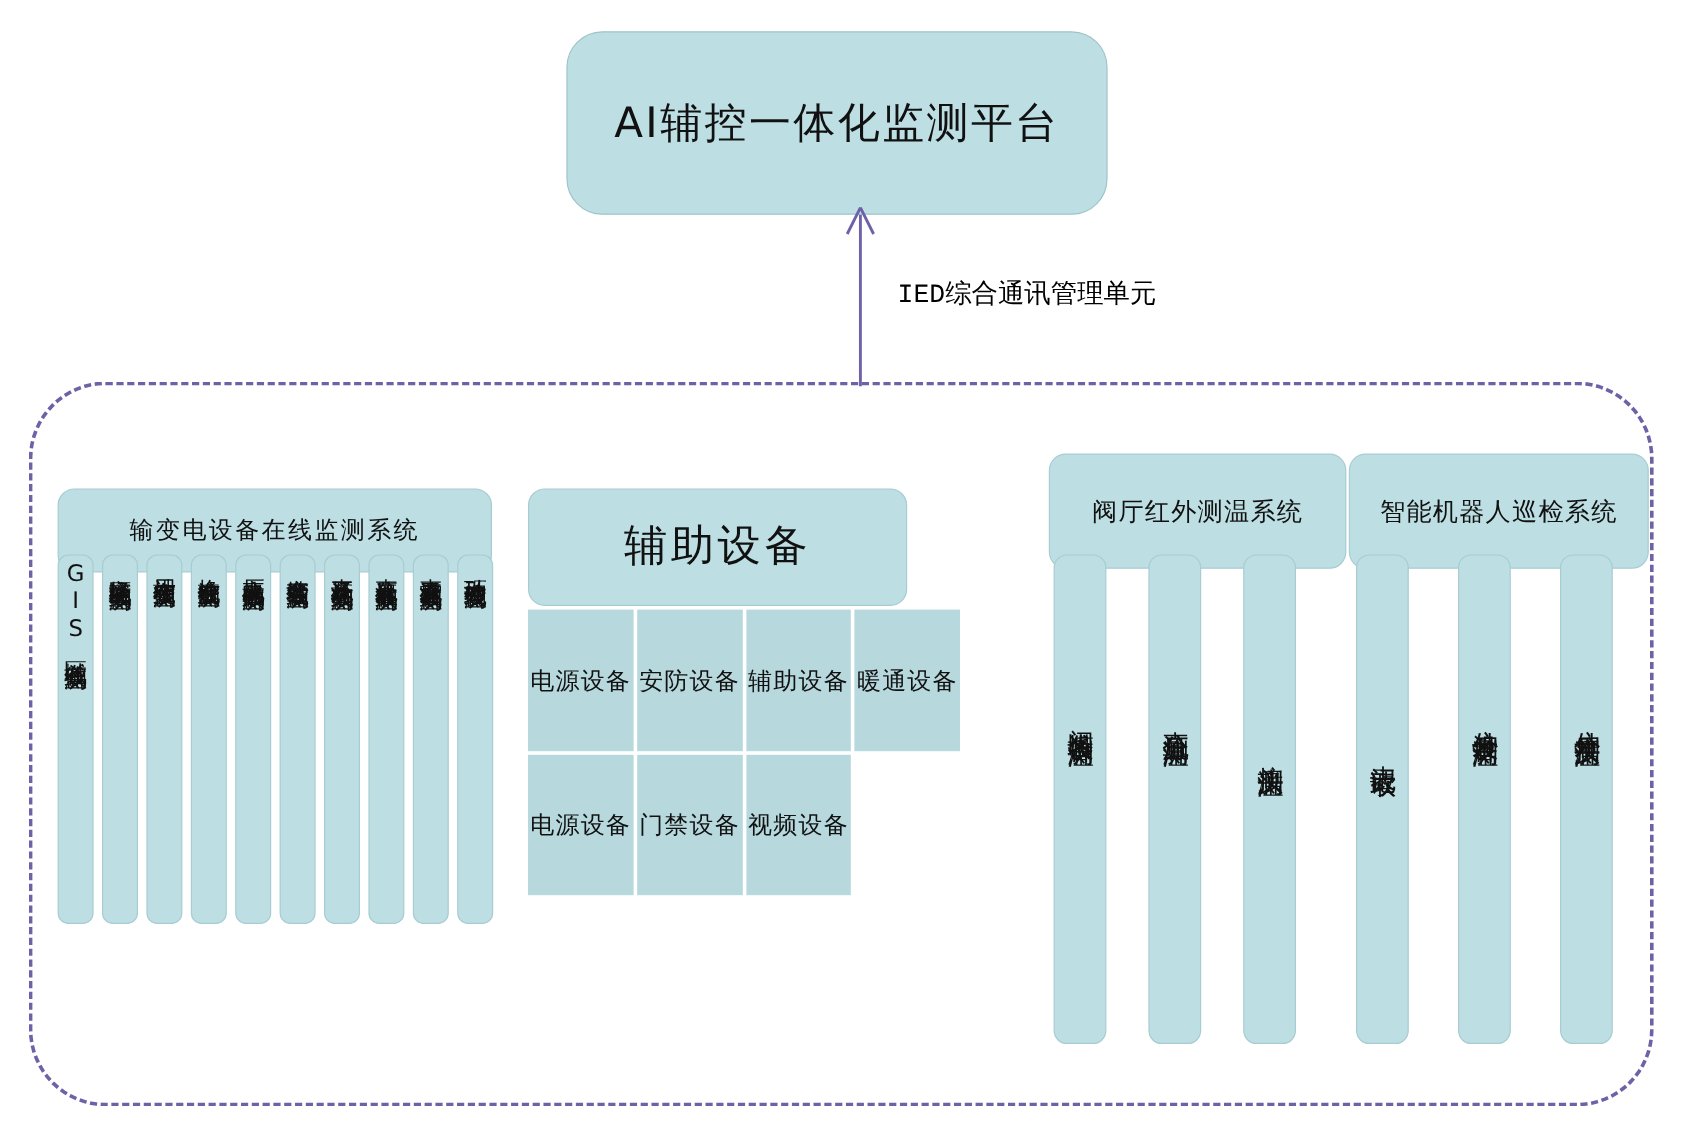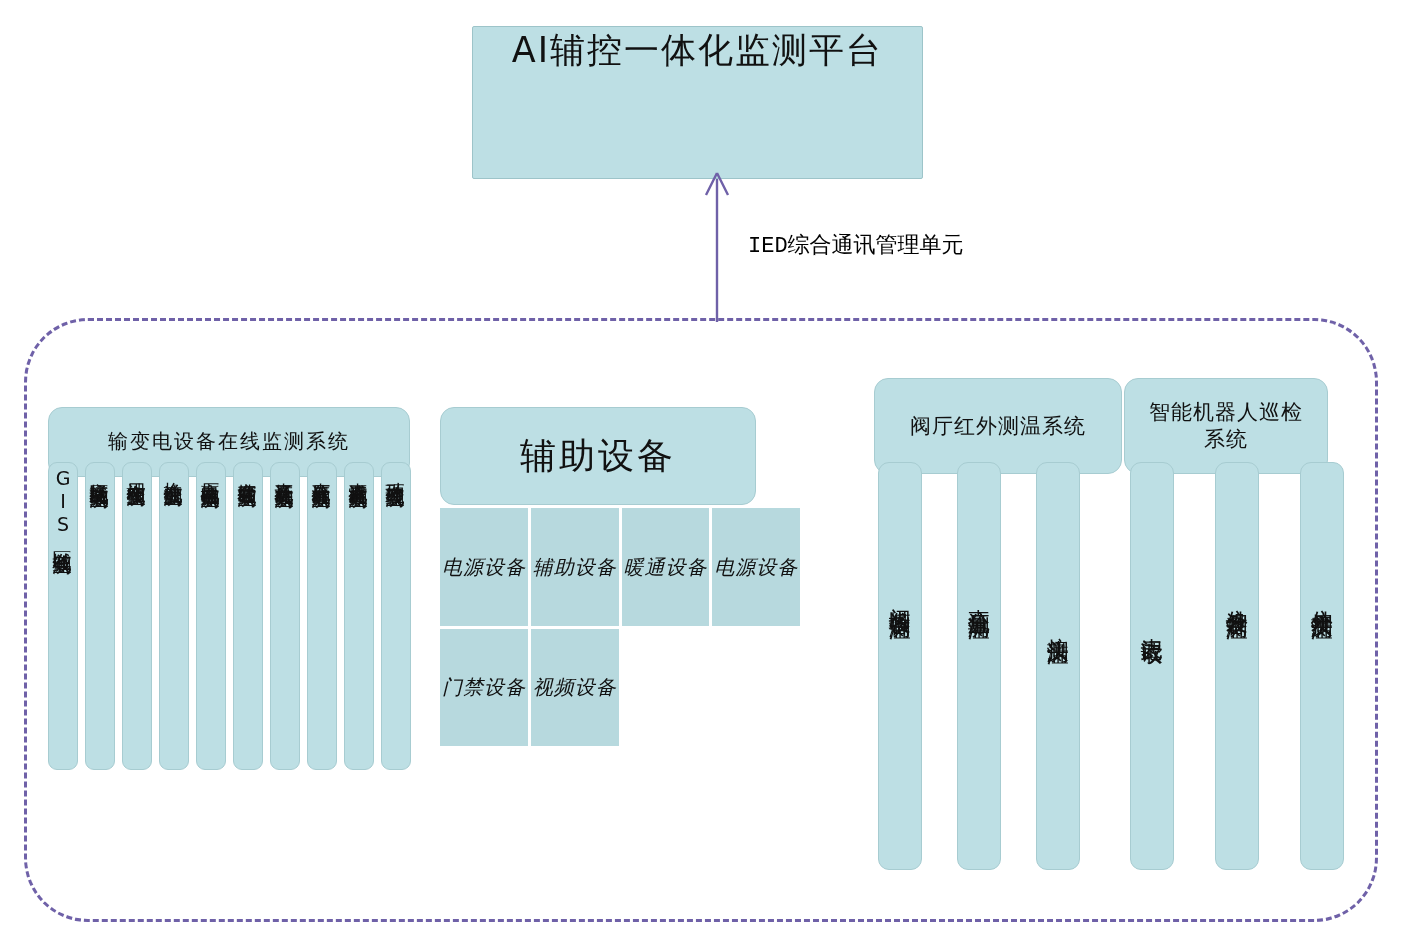--- a/index.html
+++ b/index.html
@@ -11,22 +11,22 @@
     overflow:hidden;
   }
   .canvas{position:absolute;left:0;top:0;width:1402px;height:943px;}
 
   
   .platform{
     position:absolute;
     left:472px;top:26px;width:451px;height:153px;
     background:#bddfe4;
     border:1px solid #9dc4c9;
-    border-radius:2px;
-    display:flex;justify-content:center;
+    border-radius:30px;
+    display:flex;align-items:center;justify-content:center;
     box-sizing:border-box;
   }
   .platform-label{
     font-size:35px;
     color:#111111;
     letter-spacing:2px;
     white-space:nowrap;
   }
 
   
@@ -92,21 +92,21 @@
     gap:3px;
   }
   .aux-cell{
     background:#b7d9de;
     display:flex;align-items:center;justify-content:center;
     font-size:20px;color:#111;
     text-align:center;
     line-height:1.7;
     letter-spacing:1px;
   }
-  .aux-cell span{display:block;font-style:italic;}
+  .aux-cell span{display:block;}
 </style>
 </head>
 <body>
 
 <div class="canvas">
 
   <div class="platform">
     <div class="platform-label">AI辅控一体化监测平台</div>
   </div>
 
@@ -155,20 +155,23 @@
 
   <div class="group-header" style="left:440px;top:407px;width:316px;height:98px;font-size:36px;letter-spacing:3px;">
     <span>辅助设备</span>
   </div>
 
   <div class="aux-grid">
     <div class="aux-cell">
       <span>电源设备</span>
       </div>
     <div class="aux-cell">
+      <span>安防设备</span>
+      </div>
+    <div class="aux-cell">
       <span>辅助设备</span>
       </div>
     <div class="aux-cell">
       <span>暖通设备</span>
       </div>
     <div class="aux-cell">
       <span>电源设备</span>
       </div>
     <div class="aux-cell">
       <span>门禁设备</span>
@@ -185,21 +188,21 @@
   <div class="vbar wide" style="left:878px;top:462px;width:44px;height:408px;">
     <span class="vbar-text" style="padding-top:128px;">阀塔设备测温</span>
   </div>
   <div class="vbar wide" style="left:957px;top:462px;width:44px;height:408px;">
     <span class="vbar-text" style="padding-top:128px;">直流分压测温</span>
   </div>
   <div class="vbar wide" style="left:1036px;top:462px;width:44px;height:408px;">
     <span class="vbar-text" style="padding-top:157px;">接头测温</span>
   </div>
 
-  <div class="group-header" style="left:1124px;top:378px;width:204px;height:96px;font-size:21px;letter-spacing:1px;padding:0 14px;">
+  <div class="group-header" style="left:1124px;top:378px;width:250px;height:96px;font-size:21px;letter-spacing:1px;padding:0 14px;">
     <span>智能机器人巡检系统</span>
   </div>
 
   <div class="vbar wide" style="left:1130px;top:462px;width:44px;height:408px;">
     <span class="vbar-text" style="padding-top:157px;">表记读取</span>
   </div>
   <div class="vbar wide" style="left:1215px;top:462px;width:44px;height:408px;">
     <span class="vbar-text" style="padding-top:128px;">户外设备测温</span>
   </div>
   <div class="vbar wide" style="left:1300px;top:462px;width:44px;height:408px;">

